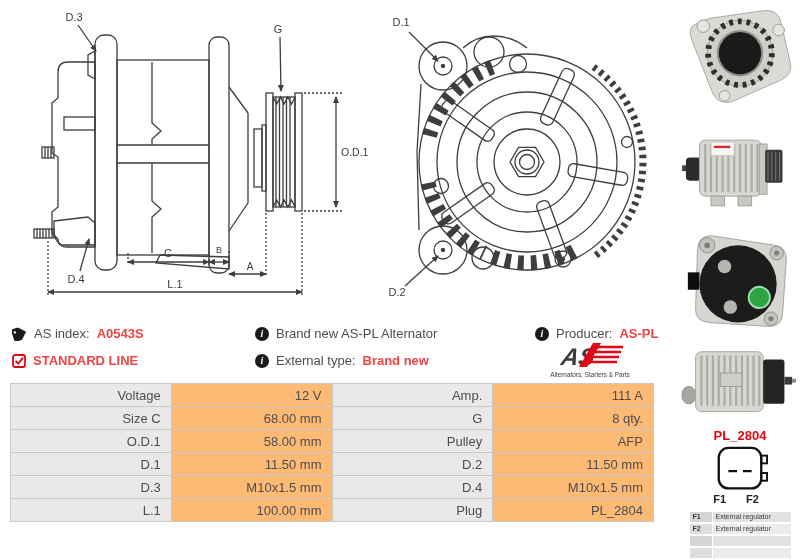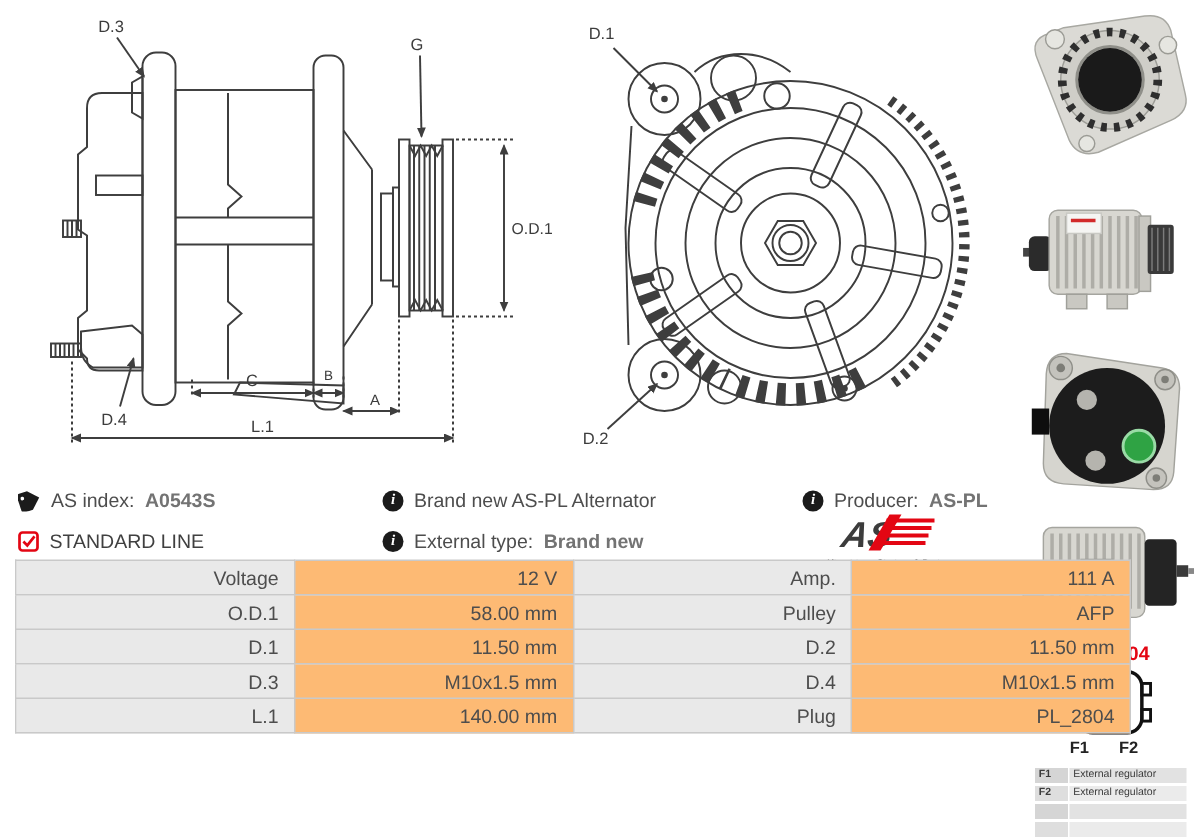--- a/index.html
+++ b/index.html
@@ -23,29 +23,29 @@
   .pin-table{margin:5px auto 0;border-collapse:separate;border-spacing:1px 2px;font-size:7px;color:#3a3a3a;}
   .pin-table td{padding:1px 3px;height:8px;line-height:8px;}
   .pt-pin{width:16px;background:#d5d5d5;font-weight:bold;}
   .pt-desc{width:72px;background:#e2e2e2;}
   .pin-row-alt .pt-pin{background:#dedede;}
   .pin-row-alt .pt-desc{background:#ebebeb;}
 
   
   #info{left:12px;top:320px;width:672px;display:grid;grid-template-columns:243px 280px 149px;grid-auto-rows:27px;align-items:center;}
   .info-item{display:flex;align-items:center;gap:7px;font-size:13px;white-space:nowrap;}
-  .b{font-weight:bold;color:#737373;}
-  .redb{color:#404040;font-weight:normal;}
+  .b{font-weight:bold;color:#ef4444;}
+  .redb{color:#ef4444;font-weight:bold;}
   .iicon{flex:0 0 14px;width:14px;height:14px;border-radius:50%;background:#1b1b1b;color:#fff;
          display:flex;align-items:center;justify-content:center;
          font:italic bold 10px "Liberation Serif",serif;}
   #brand-logo{grid-column:3;margin-top:2px;}
 
   
-  #spec-table{left:10px;top:373px;width:744px;border-collapse:collapse;border:1px solid #bdbdbd;padding-left:41px;}
+  #spec-table{left:10px;top:383px;width:644px;border-collapse:collapse;border:1px solid #bdbdbd;padding-left:41px;}
   #spec-table td{border:1px solid #c9c9c9;height:22px;font-size:13px;text-align:right;padding:0 10px;width:25%;}
   td.lbl{background:#e9e9e9;}
   td.val{background:#fdba74;}
 </style>
 </head>
 <body>
 
 <svg id="drawing-side" class="abs" viewBox="0 0 360 300" fill="none" stroke="#3e3e3e" stroke-width="1.3">
   <defs>
     <marker id="sa" markerWidth="9" markerHeight="8" refX="6" refY="3" orient="auto-start-reverse" markerUnits="userSpaceOnUse">
@@ -304,37 +304,43 @@
 
 <table id="spec-table" class="abs">
   <tbody>
       <tr>
     <td class="lbl">Voltage</td>
     <td class="val">12 V</td>
     <td class="lbl">Amp.</td>
     <td class="val">111 A</td>
   </tr>
   <tr>
+    <td class="lbl">Size C</td>
+    <td class="val">68.00 mm</td>
+    <td class="lbl">G</td>
+    <td class="val">8 qty.</td>
+  </tr>
+  <tr>
     <td class="lbl">O.D.1</td>
     <td class="val">58.00 mm</td>
     <td class="lbl">Pulley</td>
     <td class="val">AFP</td>
   </tr>
   <tr>
     <td class="lbl">D.1</td>
     <td class="val">11.50 mm</td>
     <td class="lbl">D.2</td>
     <td class="val">11.50 mm</td>
   </tr>
   <tr>
     <td class="lbl">D.3</td>
     <td class="val">M10x1.5 mm</td>
     <td class="lbl">D.4</td>
     <td class="val">M10x1.5 mm</td>
   </tr>
   <tr>
     <td class="lbl">L.1</td>
-    <td class="val">140.00 mm</td>
+    <td class="val">100.00 mm</td>
     <td class="lbl">Plug</td>
     <td class="val">PL_2804</td>
   </tr>
 </tbody>
   </table>
 
 </body></html>

